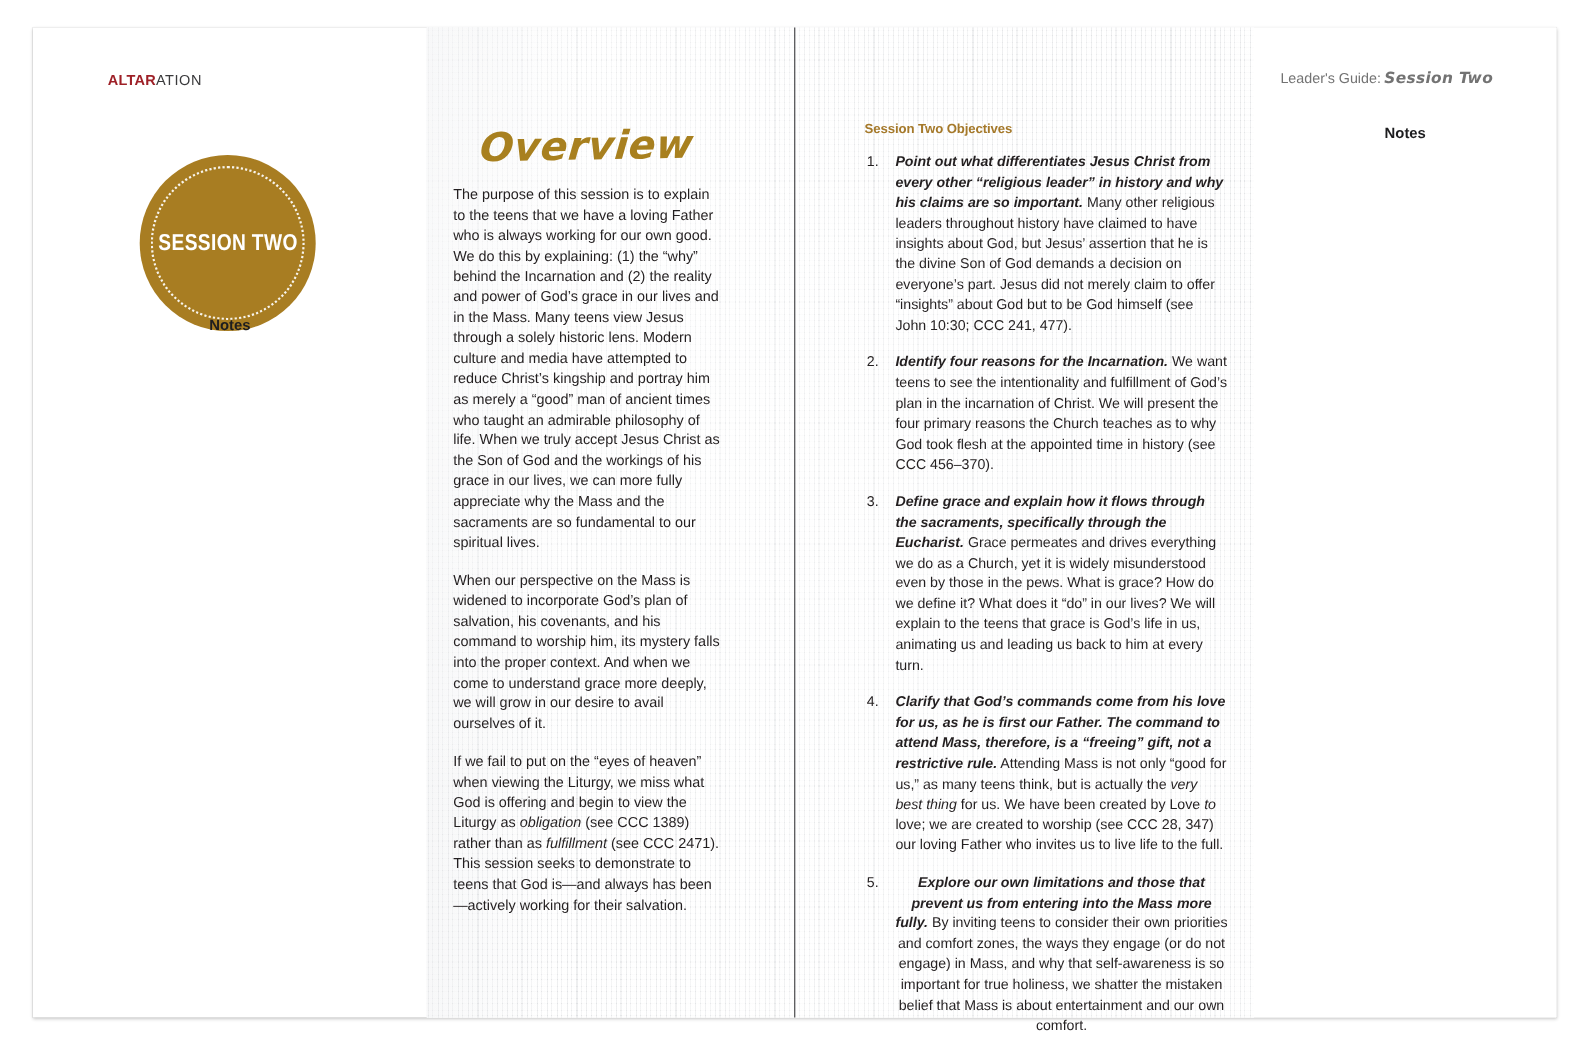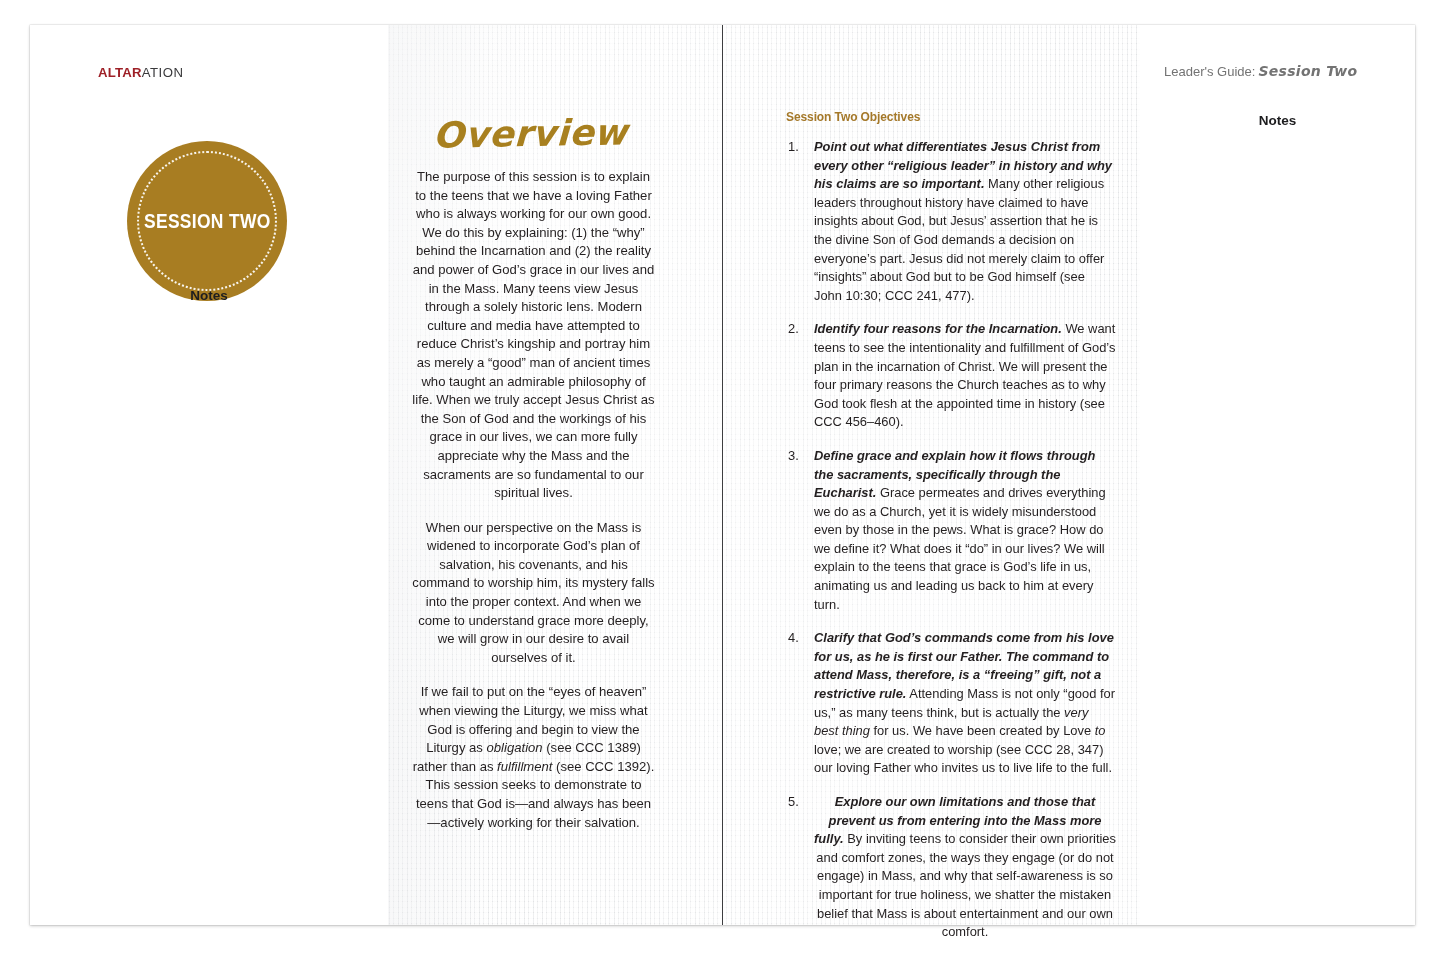--- a/index.html
+++ b/index.html
@@ -167,21 +167,21 @@
     text-align: center;
     letter-spacing: 0.5px;
     margin: 0 0 14px 0;
     transform: skewX(-6deg) rotate(-1deg);
   }
   .body-text p {
     margin: 0 0 16px 0;
     font-size: 13.1px;
     line-height: 18.6px;
     color: #231f20;
-    text-align: center;
+    text-align: left;
   }
   .body-text p:last-child { margin-bottom: 0; }
   .body-text em { font-style: italic; }
 
   
   .col-objectives {
     position: absolute;
     left: 756px;
     top: 85px;
     width: 330px;
@@ -279,29 +279,29 @@
       </div>
 
       <div class="notes-left">Notes</div>
     </div>
 
     <div class="col-overview">
       <h1 class="script-heading">Overview</h1>
       <div class="body-text">
         <p>The purpose of this session is to explain to the teens that we have a loving Father who is always working for our own good. We do this by explaining: (1) the “why” behind the Incarnation and (2) the reality and power of God’s grace in our lives and in the Mass. Many teens view Jesus through a solely historic lens. Modern culture and media have attempted to reduce Christ’s kingship and portray him as merely a “good” man of ancient times who taught an admirable philosophy of life. When we truly accept Jesus Christ as the Son of God and the workings of his grace in our lives, we can more fully appreciate why the Mass and the sacraments are so fundamental to our spiritual lives.</p>
         <p>When our perspective on the Mass is widened to incorporate God’s plan of salvation, his covenants, and his command to worship him, its mystery falls into the proper context. And when we come to understand grace more deeply, we will grow in our desire to avail ourselves of it.</p>
-        <p><span>If we fail to put on the “eyes of heaven” when viewing the Liturgy, we miss what God is offering and begin to view the Liturgy as </span><em>obligation</em><span> (see CCC 1389) rather than as </span><em>fulfillment</em><span> (see CCC 1392). This session seeks to demonstrate to teens that God is—and always has been—actively working for their salvation.</span></p>
+        <p><span>If we fail to put on the “eyes of heaven” when viewing the Liturgy, we miss what God is offering and begin to view the Liturgy as </span><em>obligation</em><span> (see CCC 1389) rather than as </span><em>fulfillment</em><span> (see CCC 2471). This session seeks to demonstrate to teens that God is—and always has been—actively working for their salvation.</span></p>
       </div>
     </div>
 
     <div class="col-objectives">
       <h2 class="obj-heading">Session Two Objectives</h2>
       <ol class="obj-list">
         <li><b>Point out what differentiates Jesus Christ from every other “religious leader” in history and why his claims are so important.</b><span> Many other religious leaders throughout history have claimed to have insights about God, but Jesus’ assertion that he is the divine Son of God demands a decision on everyone’s part. Jesus did not merely claim to offer “insights” about God but to be God himself (see John 10:30; CCC 241, 477).</span></li>
-        <li><b>Identify four reasons for the Incarnation.</b><span> We want teens to see the intentionality and fulfillment of God’s plan in the incarnation of Christ. We will present the four primary reasons the Church teaches as to why God took flesh at the appointed time in history (see CCC 456–460).</span></li>
+        <li><b>Identify four reasons for the Incarnation.</b><span> We want teens to see the intentionality and fulfillment of God’s plan in the incarnation of Christ. We will present the four primary reasons the Church teaches as to why God took flesh at the appointed time in history (see CCC 456–370).</span></li>
         <li><b>Define grace and explain how it flows through the sacraments, specifically through the Eucharist.</b><span> Grace permeates and drives everything we do as a Church, yet it is widely misunderstood even by those in the pews. What is grace? How do we define it? What does it “do” in our lives? We will explain to the teens that grace is God’s life in us, animating us and leading us back to him at every turn.</span></li>
         <li><b>Clarify that God’s commands come from his love for us, as he is first our Father. The command to attend Mass, therefore, is a “freeing” gift, not a restrictive rule.</b><span> Attending Mass is not only “good for us,” as many teens think, but is actually the </span><i>very best thing</i><span> for us. We have been created by Love </span><i>to</i><span> love; we are created to worship (see CCC 28, 347) our loving Father who invites us to live life to the full.</span></li>
         <li><b>Explore our own limitations and those that prevent us from entering into the Mass more fully.</b><span> By inviting teens to consider their own priorities and comfort zones, the ways they engage (or do not engage) in Mass, and why that self-awareness is so important for true holiness, we shatter the mistaken belief that Mass is about entertainment and our own comfort.</span></li>
       </ol>
     </div>
 
     <div class="right-margin">
       <div class="lg-header">
         <span>Leader's Guide:</span><span class="lg-script">Session Two</span>
       </div>

